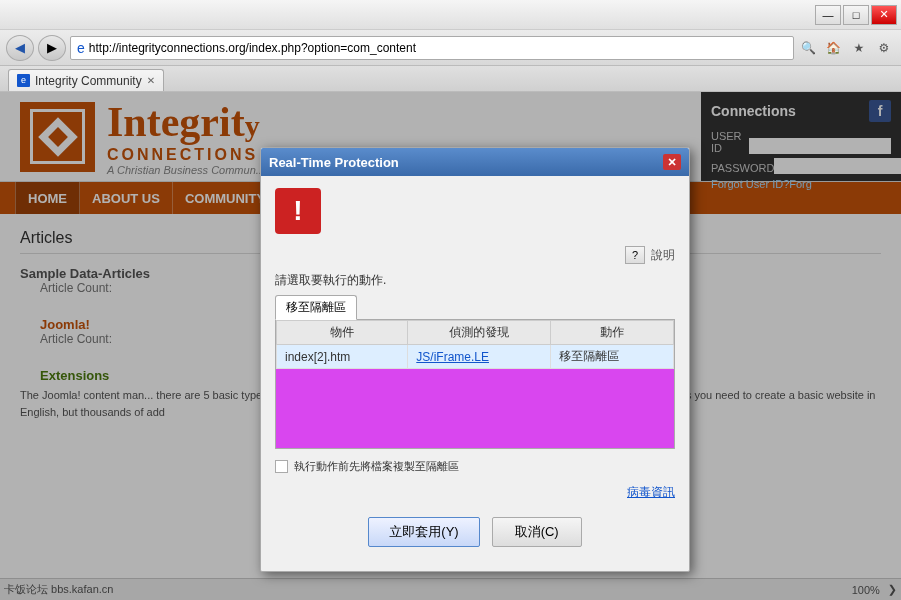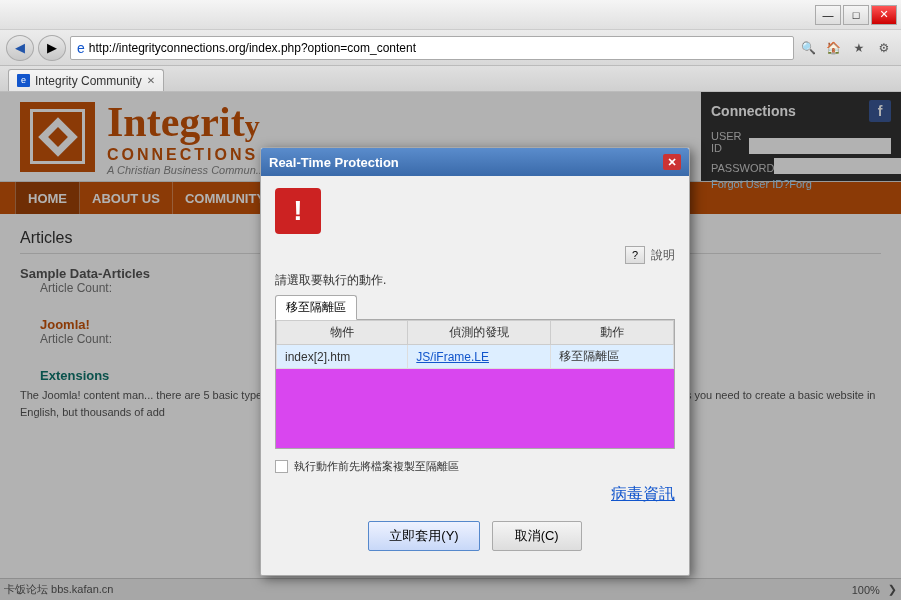--- a/index.html
+++ b/index.html
@@ -200,21 +200,21 @@
       padding: 15px 20px;
       background: #fff;
       overflow: hidden;
     }
     .articles-title { font-size: 16px; color: #333; font-weight: normal; border-bottom: 1px solid #ddd; padding-bottom: 6px; margin-bottom: 12px; }
     .article-item { margin-bottom: 8px; }
     .article-name { color: #555; font-size: 13px; font-weight: bold; }
     .article-count-label { color: #777; font-size: 12px; margin-left: 20px; }
     .article-count-val { color: #333; font-size: 12px; margin-left: 20px; text-align: center; }
     .joomla-link { color: #c8540a; font-size: 13px; font-weight: bold; margin-left: 20px; cursor: pointer; }
-    .extensions-link { color: #0f766e; font-size: 13px; font-weight: bold; margin-left: 20px; cursor: pointer; }
+    .extensions-link { color: #4d7c0f; font-size: 13px; font-weight: bold; margin-left: 20px; cursor: pointer; }
     .article-desc { color: #555; font-size: 11px; margin-top: 4px; line-height: 1.5; }
 
     
     .status-bar {
       height: 22px;
       background: #f0f0f0;
       border-top: 1px solid #ccc;
       display: flex;
       align-items: center;
       justify-content: space-between;
@@ -355,21 +355,21 @@
     }
     .cb-box {
       width: 13px; height: 13px;
       border: 1px solid #aaa;
       background: white;
       display: inline-block;
     }
     .cb-label { font-size: 11px; color: #333; }
 
     
-    .virus-info { float: right; color: #1155cc; font-size: 16px; cursor: pointer; text-decoration: underline; margin-top: 10px; text-align: center; }
+    .virus-info { float: right; color: #1155cc; font-size: 12px; cursor: pointer; text-decoration: underline; margin-top: 10px; text-align: center; }
 
     
     .dialog-footer {
       display: flex; justify-content: center; gap: 12px;
       margin-top: 16px; padding-bottom: 12px;
     }
     .dlg-btn {
       padding: 5px 20px;
       border: 1px solid #aaa;
       background: linear-gradient(to bottom, #f5f5f5, #ddd);

